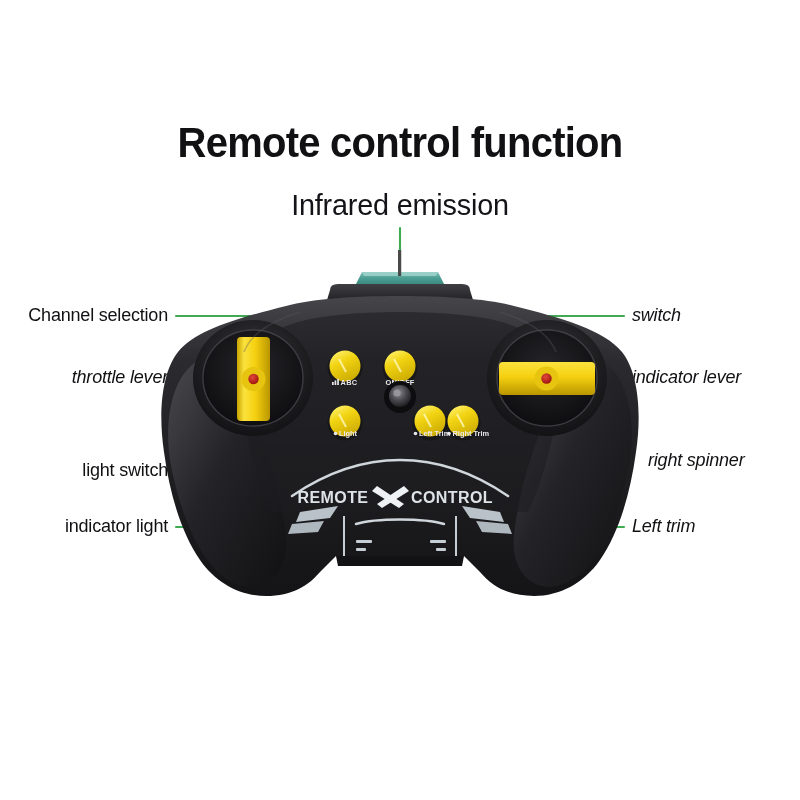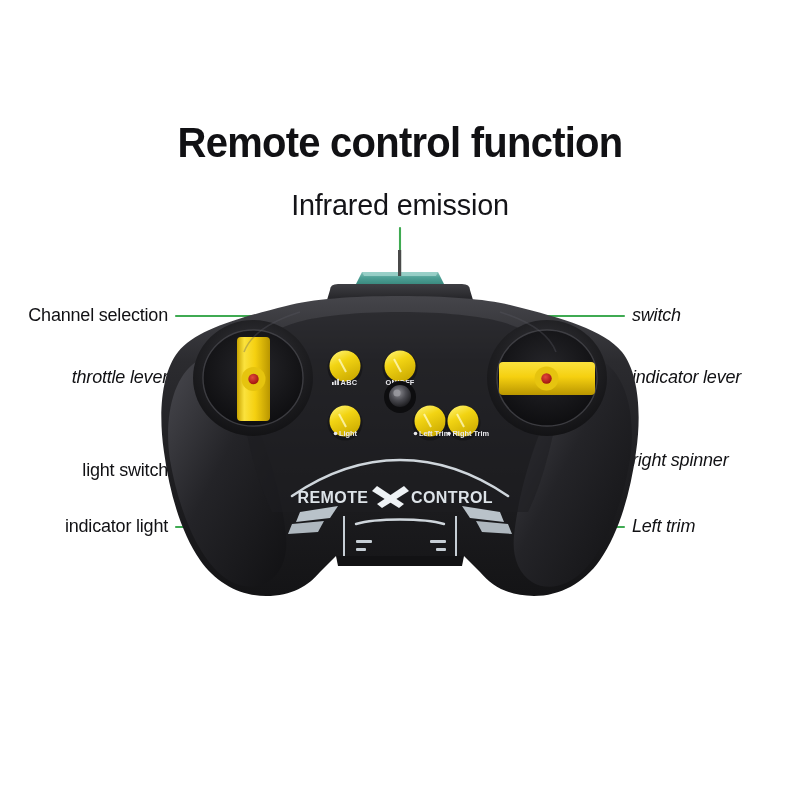--- a/index.html
+++ b/index.html
@@ -57,21 +57,21 @@
   <div class="title">Remote control function</div>
   <div class="subtitle">Infrared emission</div>
 
   <div class="callout left" style="right:632px;top:306px;">Channel selection</div>
   <div class="callout left" style="right:632px;top:368px;font-style:italic;">throttle lever</div>
   <div class="callout left" style="right:632px;top:451px;margin-top:10px;">light switch</div>
   <div class="callout left" style="right:632px;top:517px;">indicator light</div>
 
   <div class="callout right" style="left:632px;top:306px;">switch</div>
   <div class="callout right" style="left:632px;top:368px;">indicator lever</div>
-  <div class="callout right" style="left:632px;top:451px;text-align:right;">right spinner</div>
+  <div class="callout right" style="left:648px;top:451px;text-align:right;">right spinner</div>
   <div class="callout right" style="left:632px;top:517px;">Left trim</div>
 
   <svg id="art" viewBox="0 0 800 800">
     <defs>
       <linearGradient id="bodyGrad" x1="0" y1="0" x2="0" y2="1">
         <stop offset="0%" stop-color="#45454a"></stop>
         <stop offset="22%" stop-color="#2b2b2f"></stop>
         <stop offset="60%" stop-color="#1e1e21"></stop>
         <stop offset="100%" stop-color="#141416"></stop>
       </linearGradient>

